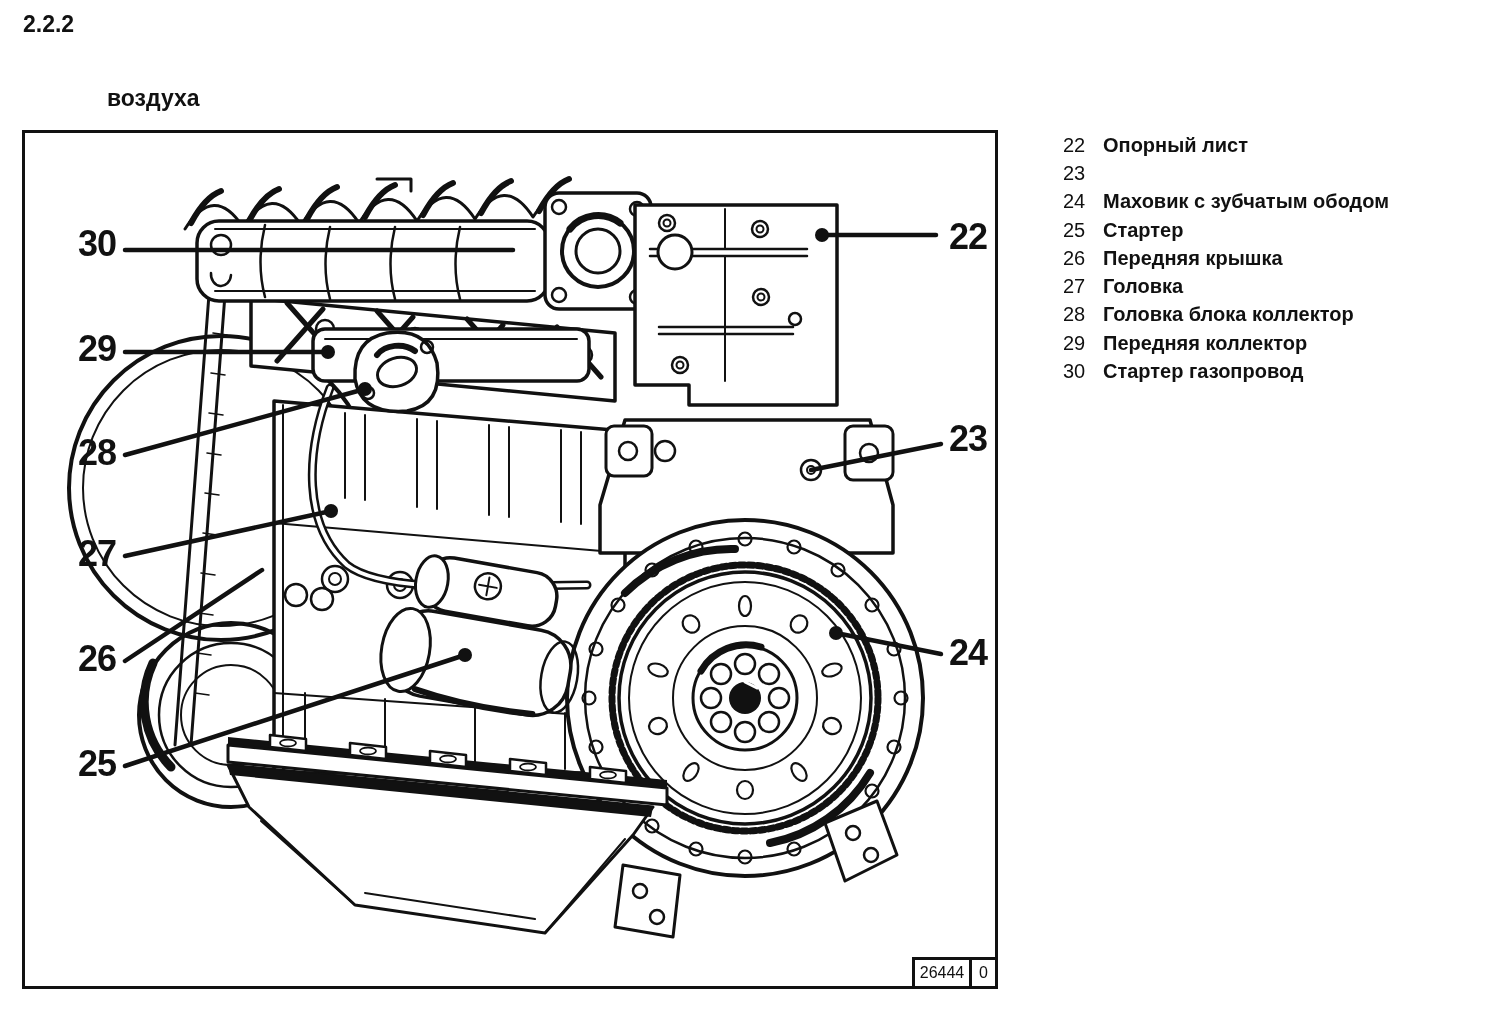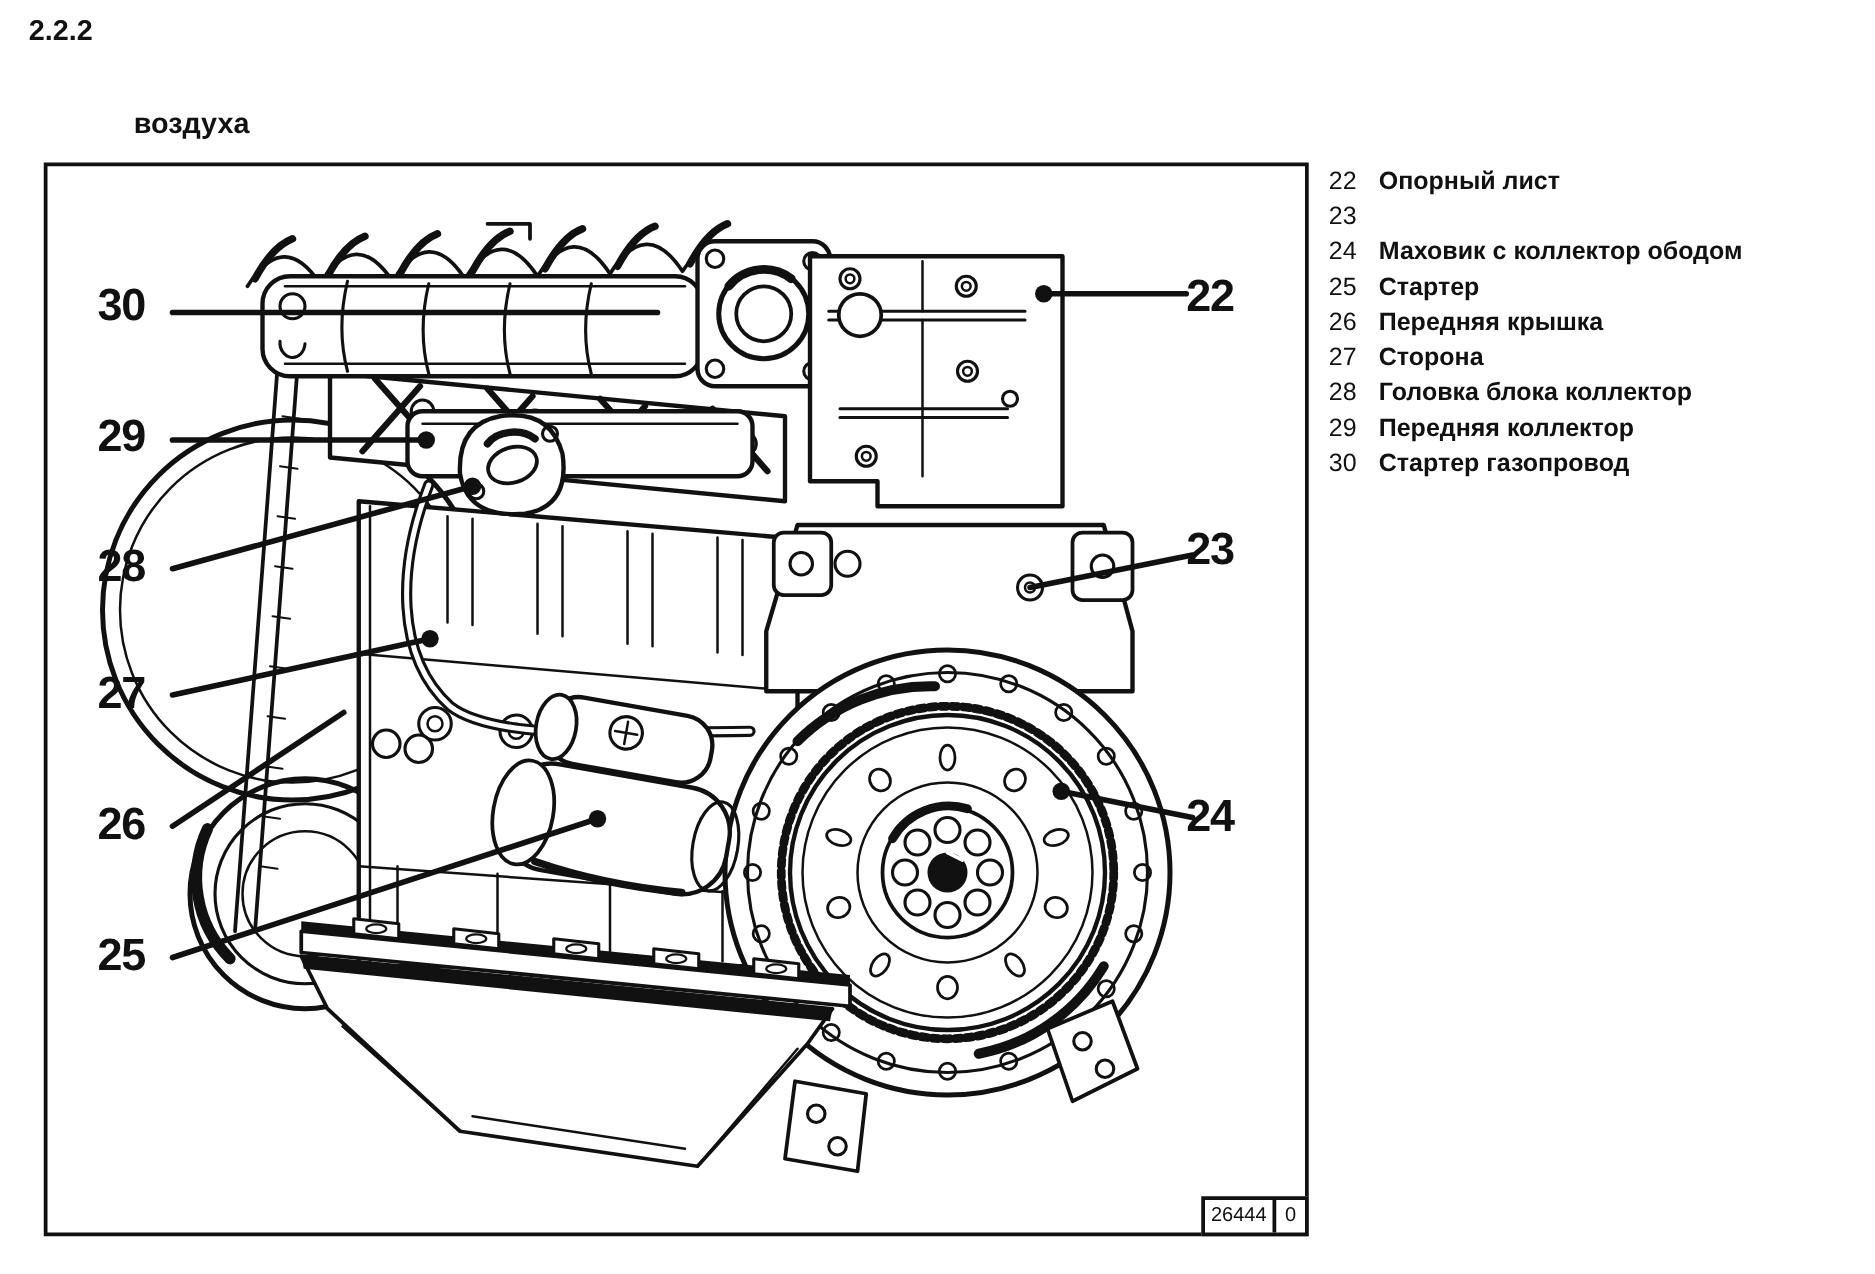--- a/index.html
+++ b/index.html
@@ -7,22 +7,22 @@
     position:relative;width:1500px;height:1019px;background:#fff;
     font-family:"Liberation Sans","DejaVu Sans",sans-serif;color:#111;
     overflow:hidden;
   }
   
   .title-block{position:absolute;left:23px;top:6px;display:flex;}
   .title-number{font-size:23px;font-weight:bold;width:84px;line-height:37px;}
   .title-text{font-size:23px;font-weight:bold;line-height:37px;white-space:pre;}
   
   .figure-frame{
-    position:absolute;left:35px;top:130px;width:970px;height:853px;
-    border:3px solid #111;background:#fff;padding-left:36px;
+    position:absolute;left:22px;top:130px;width:970px;height:853px;
+    border:3px solid #111;background:#fff;
   }
   .figure-frame svg{position:absolute;left:0;top:0;}
   
   .callout{
     position:absolute;transform:translate(-50%,-50%);
     font-size:36px;font-weight:bold;color:#111;line-height:1;
     letter-spacing:-1px;
   }
   
   .fig-num-box{
@@ -302,33 +302,33 @@
   <div class="legend">
     <div class="legend-row">
       <span class="legend-number">22</span>
       <span class="legend-label">Опорный лист</span>
     </div>
     <div class="legend-row">
       <span class="legend-number">23</span>
     </div>
     <div class="legend-row">
       <span class="legend-number">24</span>
-      <span class="legend-label">Маховик с коллектор ободом</span>
+      <span class="legend-label">Маховик с зубчатым ободом</span>
     </div>
     <div class="legend-row">
       <span class="legend-number">25</span>
       <span class="legend-label">Стартер</span>
     </div>
     <div class="legend-row">
       <span class="legend-number">26</span>
       <span class="legend-label">Передняя крышка</span>
     </div>
     <div class="legend-row">
       <span class="legend-number">27</span>
-      <span class="legend-label">Сторона</span>
+      <span class="legend-label">Головка</span>
     </div>
     <div class="legend-row">
       <span class="legend-number">28</span>
       <span class="legend-label">Головка блока коллектор</span>
     </div>
     <div class="legend-row">
       <span class="legend-number">29</span>
       <span class="legend-label">Передняя коллектор</span>
     </div>
     <div class="legend-row">

